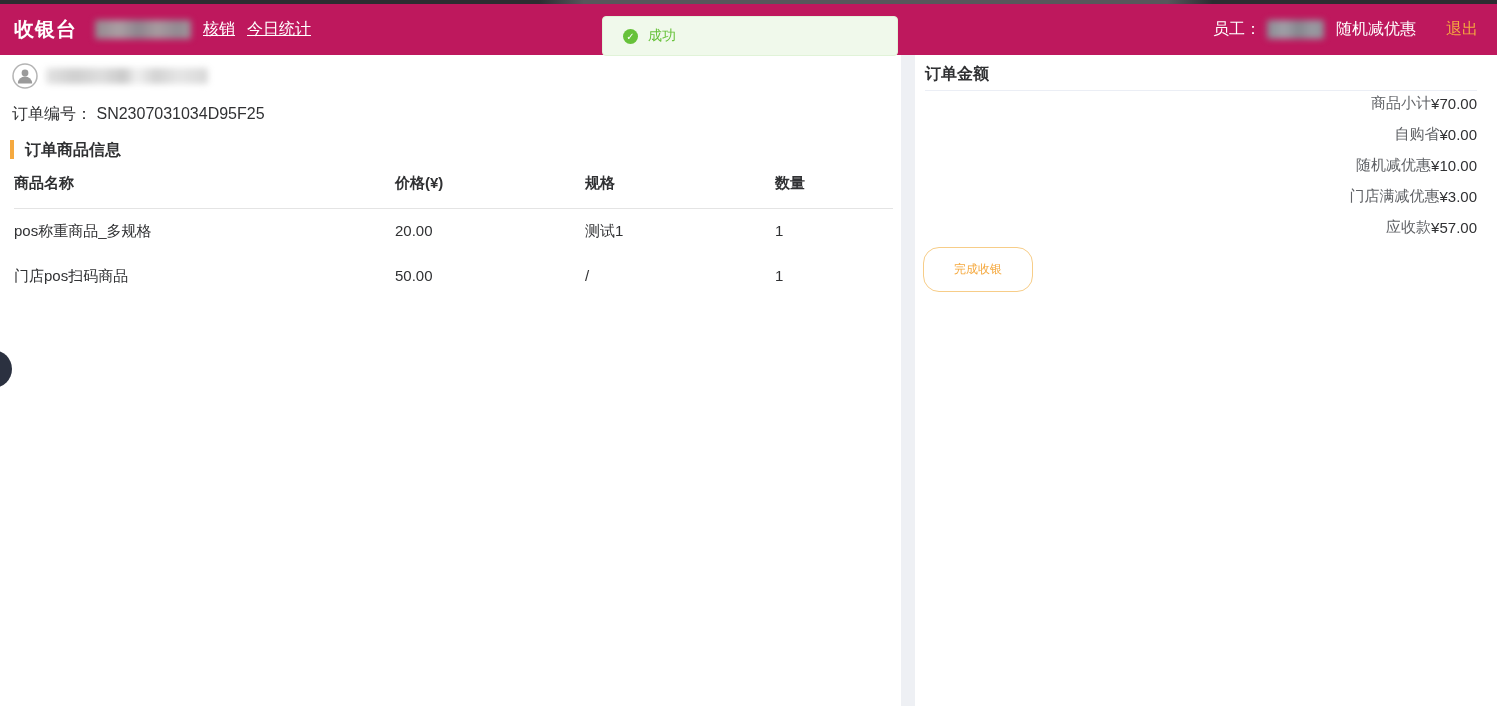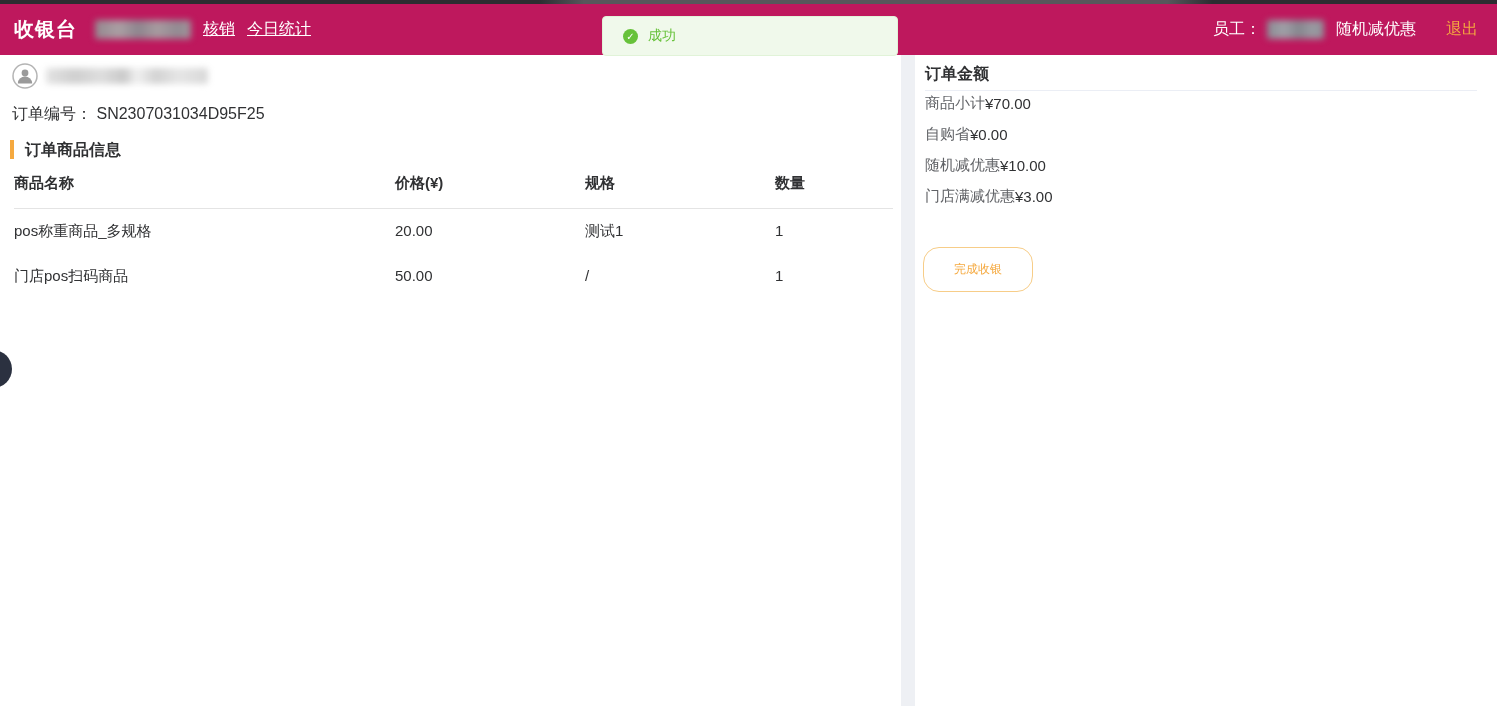--- a/index.html
+++ b/index.html
@@ -67,21 +67,21 @@
     display:grid; grid-template-columns:381px 190px 190px 1fr;
     font-size:15px; color:#303133; padding:13px 0;
   }
   
   .panel-divider { position:absolute; left:901px; top:55px; width:14px; height:651px; background:#eef0f4; }
   
   .right-panel { position:absolute; left:915px; top:55px; width:582px; height:651px; background:#fff;padding-left:44px; }
   .summary-title { position:absolute; left:10px; top:9px; font-size:16px; font-weight:bold; color:#303133; }
   .summary-divider { position:absolute; left:10px; top:35px; width:552px; height:1px; background:#ebeef5; }
   .summary-rows { position:absolute; left:10px; top:33px; width:552px; }
-  .s-row { height:31px; display:flex; align-items:center; justify-content:flex-start; }
+  .s-row { height:31px; display:flex; align-items:center; justify-content:flex-end; }
   .s-label { font-size:15px; color:#606266; }
   .s-value { font-size:15px; color:#303133; }
   .complete-btn {
     position:absolute; left:8px; top:192px; width:110px; height:45px;
     background:#fff; border:1px solid #f7cd88; border-radius:16px;
     color:#f5a93f; font-size:12px; cursor:pointer;
     font-family:"Liberation Sans","DejaVu Sans",sans-serif;
   }
   
   .edge-handle {
@@ -166,19 +166,23 @@
         <span class="s-value">¥0.00</span>
       </div>
       <div class="s-row">
         <span class="s-label">随机减优惠</span>
         <span class="s-value">¥10.00</span>
       </div>
       <div class="s-row">
         <span class="s-label">门店满减优惠</span>
         <span class="s-value">¥3.00</span>
       </div>
+      <div class="s-row">
+        <span class="s-label">应收款</span>
+        <span class="s-value">¥57.00</span>
+      </div>
     </div>
     <button class="complete-btn">完成收银</button>
   </div>
 
   <div class="edge-handle"></div>
 
 </div>
 
 </body></html>

